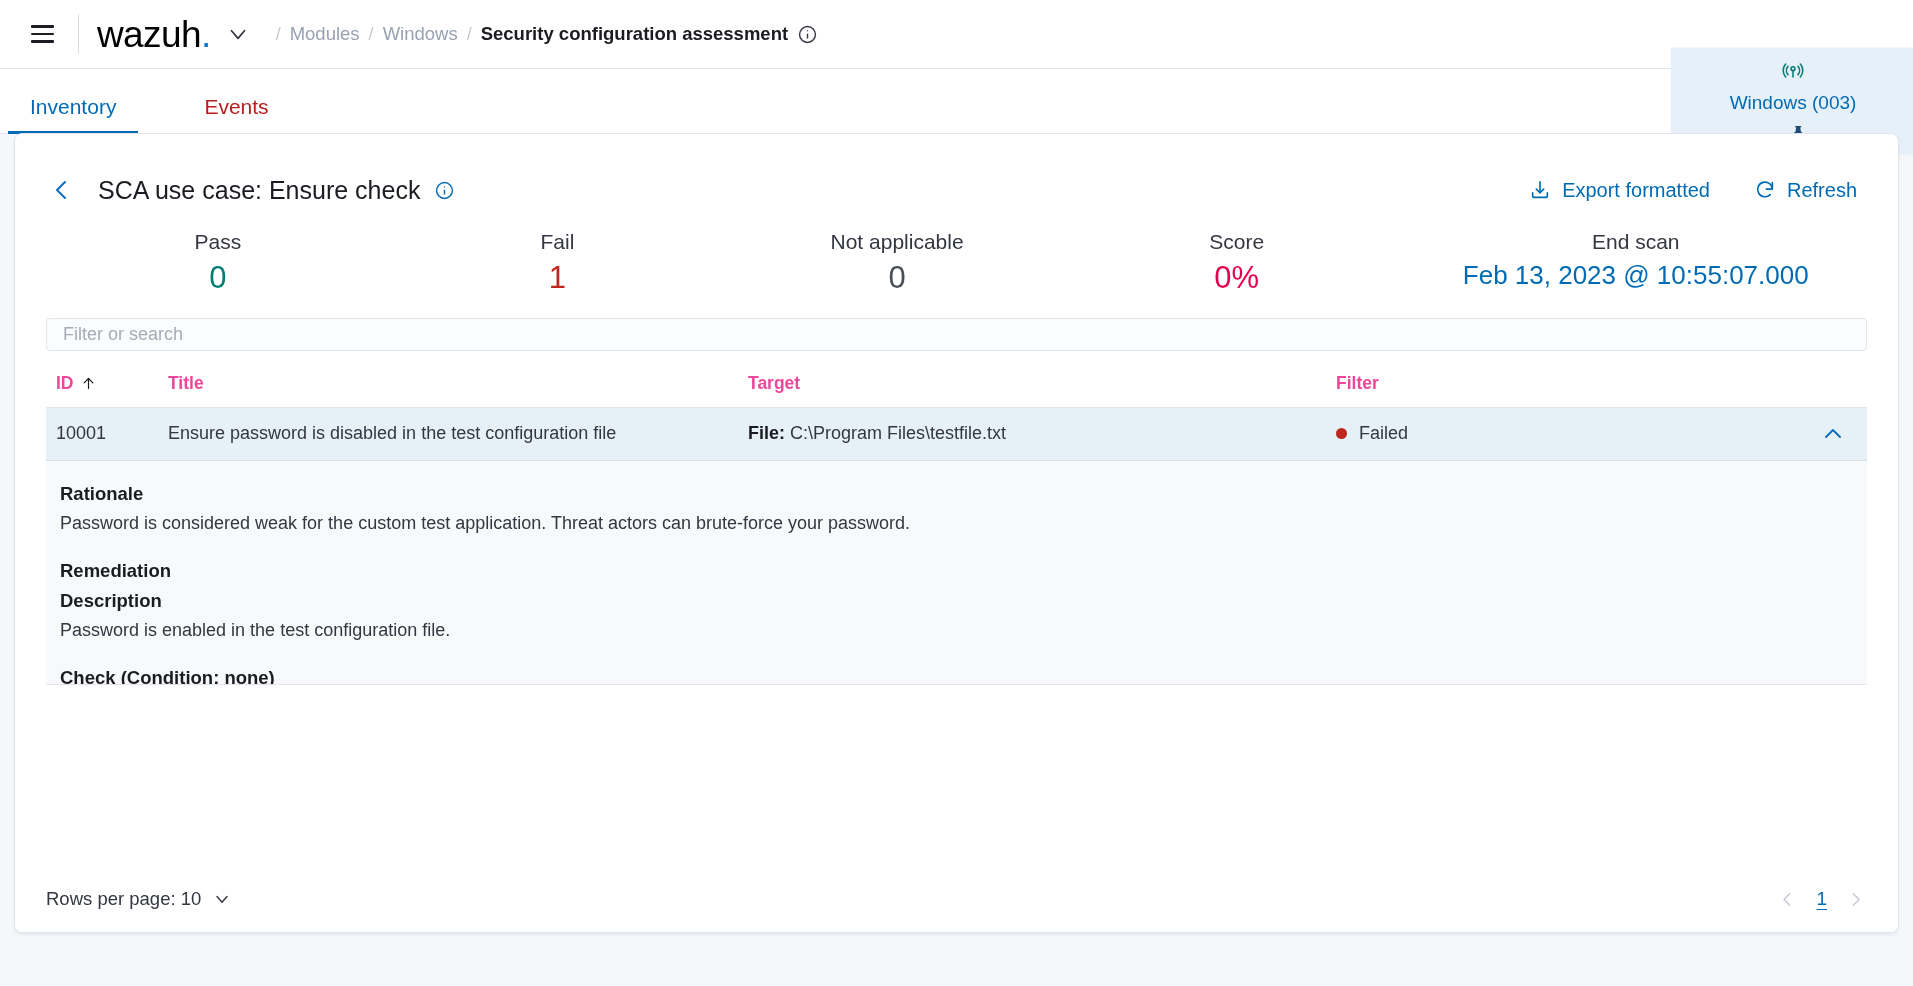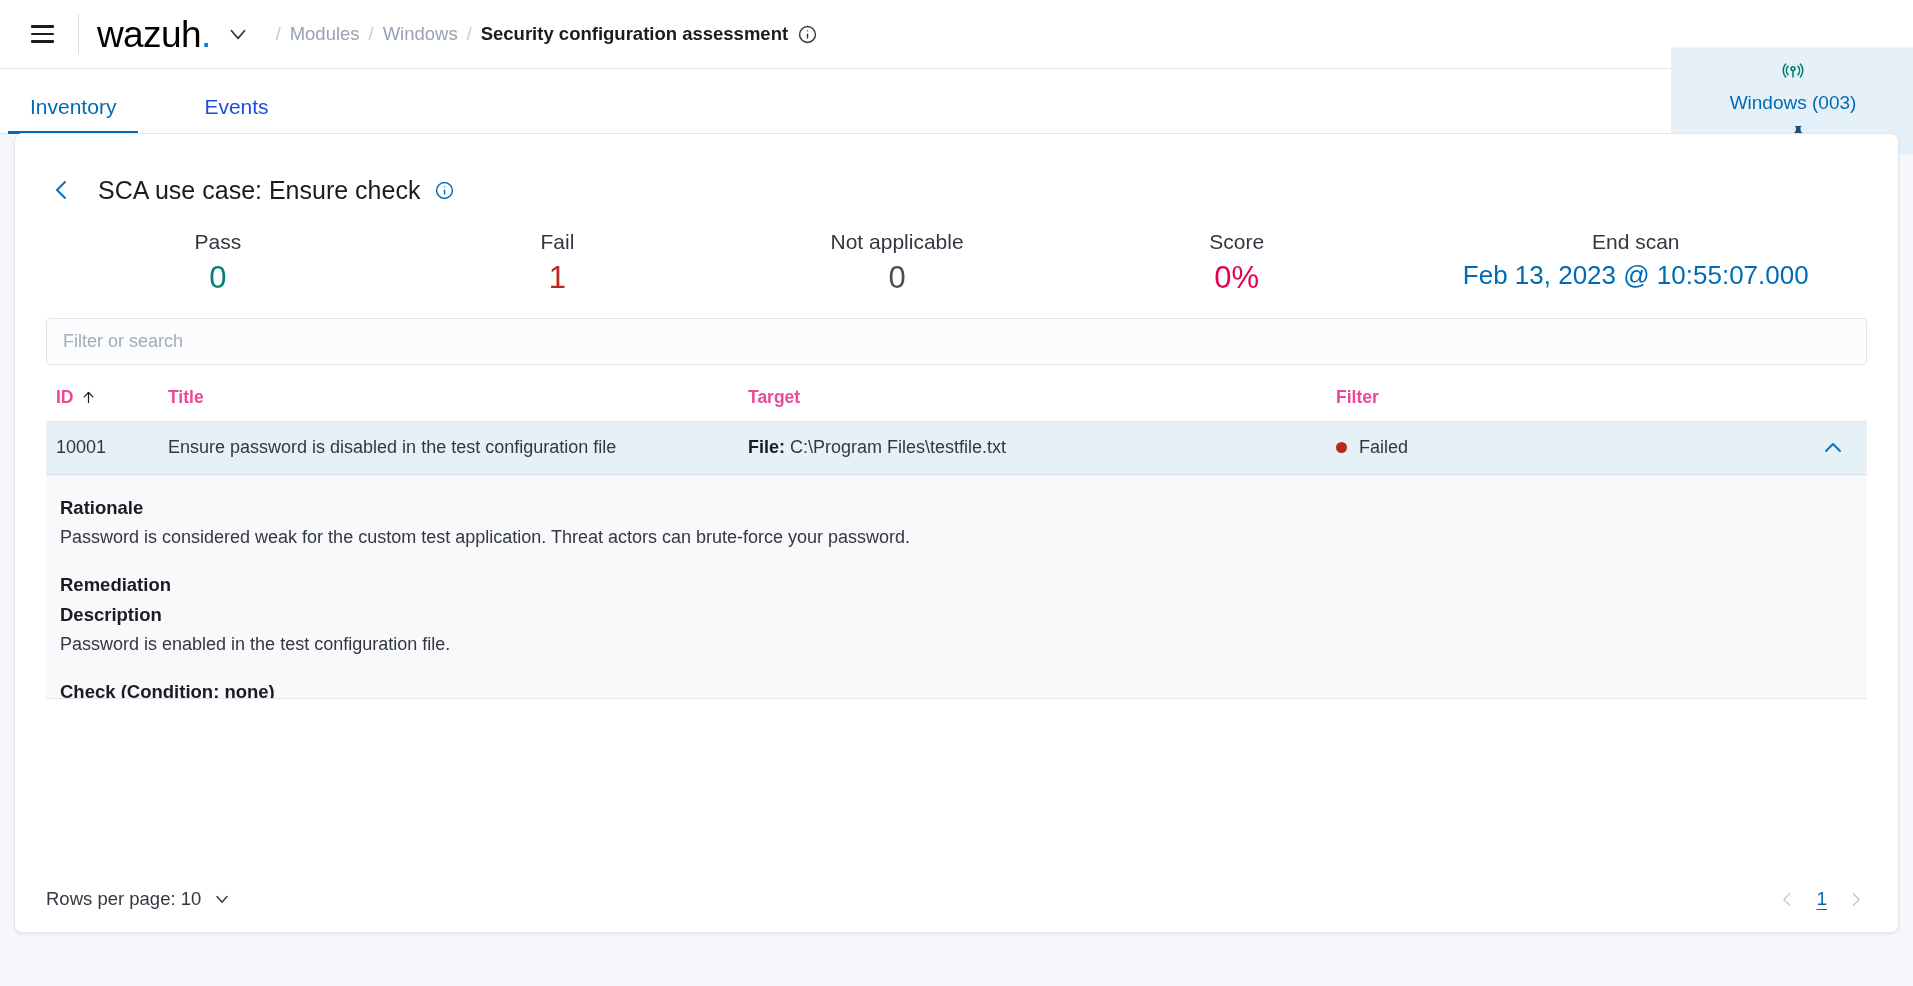--- a/index.html
+++ b/index.html
@@ -64,21 +64,21 @@
     display: flex;
     align-items: flex-end;
     border-bottom: 1px solid #E3E6EC;
     position: relative;
     padding-left: 8px;
   }
   .tabs { display: flex; align-items: flex-end; height: 100%; gap: 44px; }
   .tab {
     font-size: 21px;
     padding: 0 22px 14px 22px;
-    color: #1d4ed8;
+    color: #b91c1c;
     cursor: pointer;
     line-height: 1;
     border-bottom: 3px solid transparent;
     margin-bottom: -1px;
   }
   .tab.active { color: #006BB4; border-bottom-color: #006BB4; font-weight: 400; }
 
   .agent-pill {
     position: absolute;
     right: 0; top: 50%;
@@ -131,21 +131,21 @@
   .v-fail { color: #BD271E; }
   .v-na   { color: #4A4F56; }
   .v-score{ color: #E7004C; }
   .v-date { color: #006BB4; font-size: 26px; }
   .stat.endscan { flex: 1.35; }
 
   
   .searchwrap { margin-top: 22px; padding: 0 4px; }
   .search {
     width: 100%;
-    height: 47px;
+    height: 33px;
     background: #FBFCFD;
     border: 1px solid #E2E5EB;
     border-radius: 4px;
     padding: 0 16px;
     font-size: 18px;
     color: #343741;
     font-family: "Liberation Sans", sans-serif;
     outline: none;
   }
   .search::placeholder { color: #A6ACB6; }
@@ -286,20 +286,41 @@
         </span>
         <span class="page-title">SCA use case: Ensure check</span>
         <span class="title-info">
           <svg width="19" height="19" viewBox="0 0 24 24" fill="none" stroke="#006BB4" stroke-width="1.8">
               <circle cx="12" cy="12" r="10"></circle>
               <line x1="12" y1="11" x2="12" y2="17"></line>
               <circle cx="12" cy="7.4" r="0.9" fill="#006BB4" stroke="none"></circle>
             </svg>
         </span>
 
+        <div class="title-actions">
+          <div class="action-btn">
+            <span>
+              <svg width="22" height="22" viewBox="0 0 24 24" fill="none" stroke="#006BB4" stroke-width="1.8" stroke-linecap="round" stroke-linejoin="round">
+                <path d="M4 15v4a1 1 0 0 0 1 1h14a1 1 0 0 0 1-1v-4"></path>
+                  <polyline points="8 11 12 15 16 11"></polyline>
+                  <line x1="12" y1="3" x2="12" y2="15"></line>
+              </svg>
+            </span>
+            <span>Export formatted</span>
+          </div>
+          <div class="action-btn">
+            <span>
+              <svg width="22" height="22" viewBox="0 0 24 24" fill="none" stroke="#006BB4" stroke-width="1.8" stroke-linecap="round" stroke-linejoin="round">
+                <path d="M20 11a8 8 0 1 0-2.3 6"></path>
+                  <polyline points="20 4 20 11 13.4 11"></polyline>
+              </svg>
+            </span>
+            <span>Refresh</span>
+          </div>
+        </div>
       </div>
 
       <div class="stats">
         <div class="stat">
           <div class="stat-label">Pass</div>
           <div class="stat-value v-pass">0</div>
         </div>
         <div class="stat">
           <div class="stat-label">Fail</div>
           <div class="stat-value v-fail">1</div>

